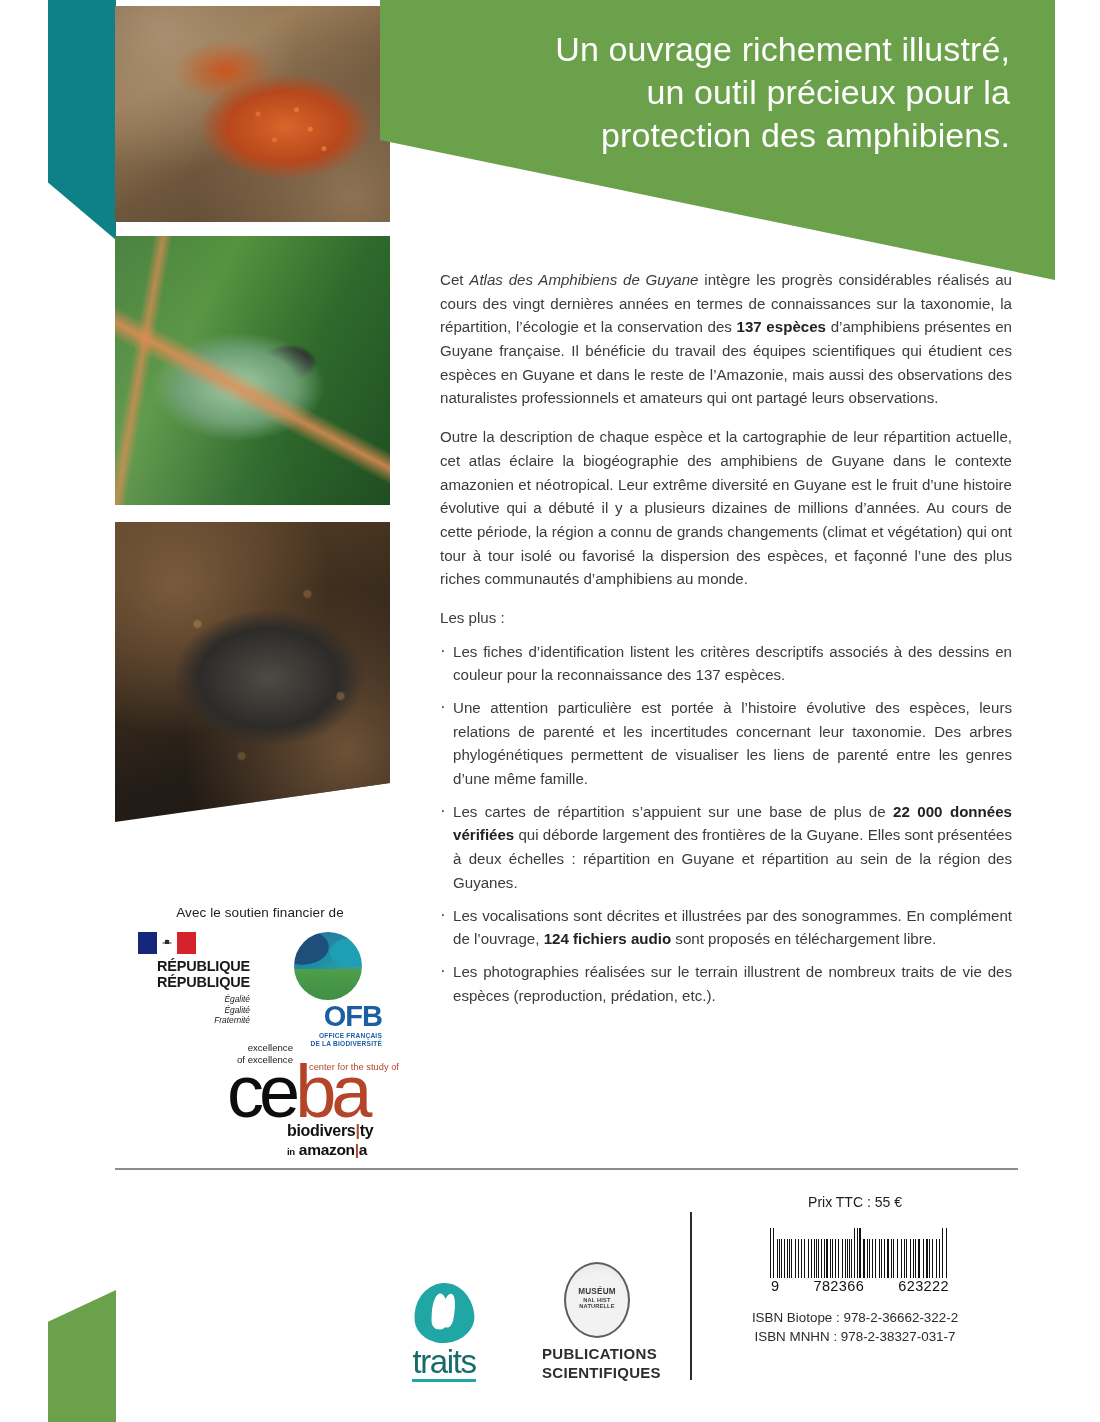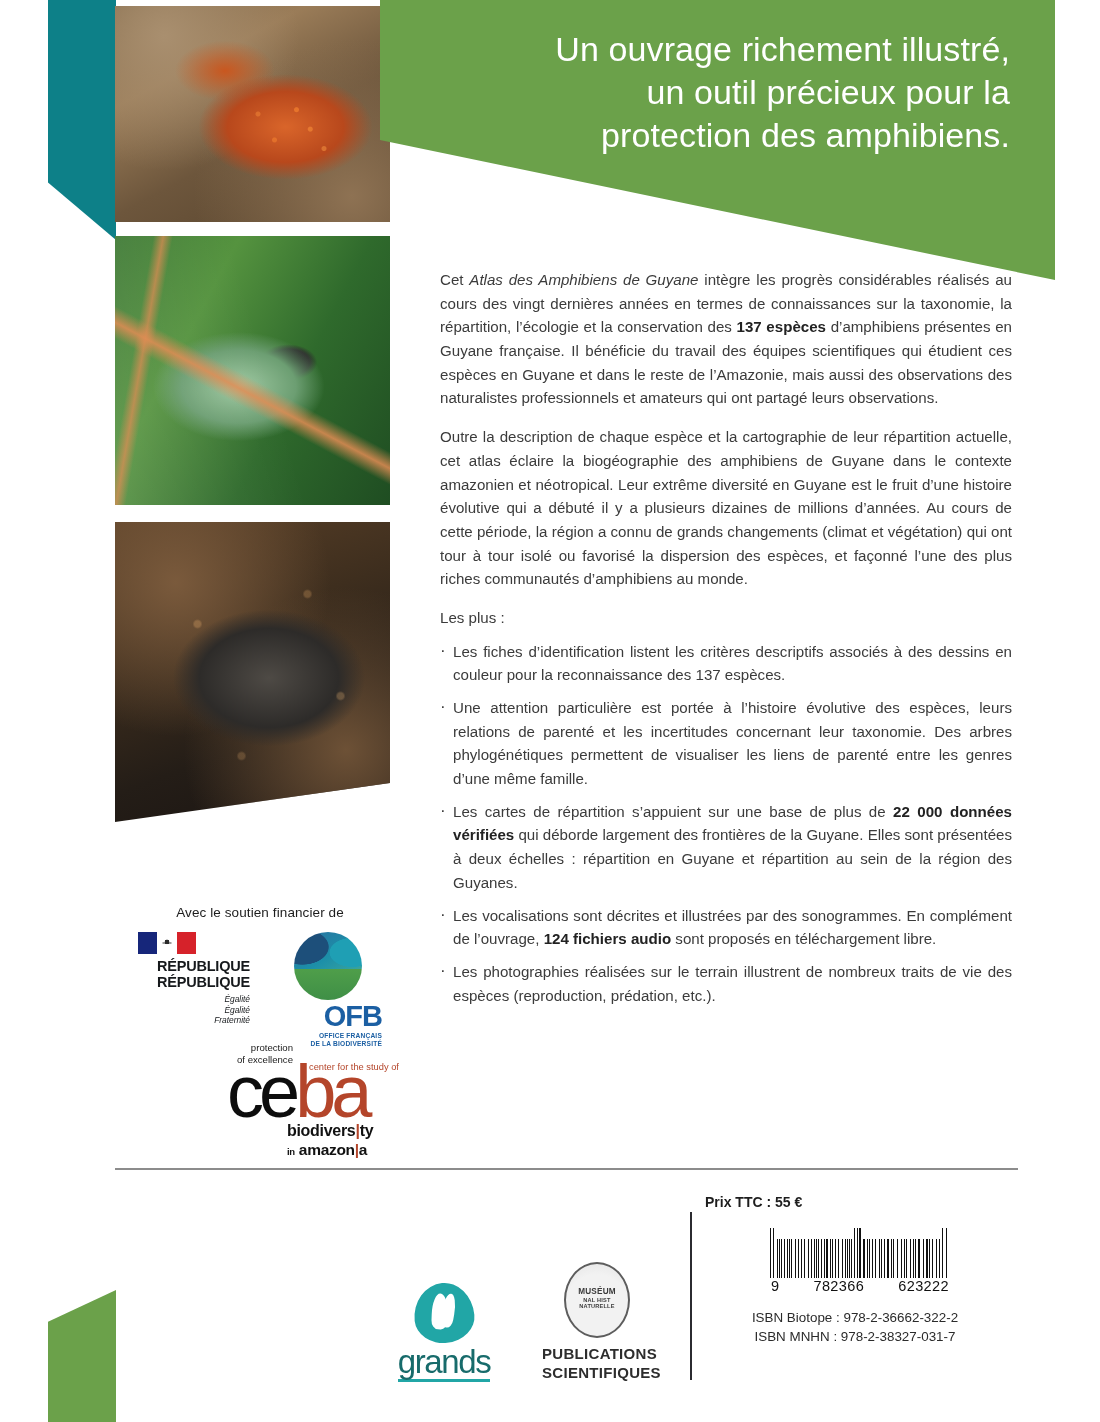--- a/index.html
+++ b/index.html
@@ -177,22 +177,22 @@
   .mnhn{width:110px;text-align:center;}
   .mnhn-seal{width:62px;height:72px;margin:0 auto 6px;border-radius:50%;
     border:2px solid #5d5d5d;position:relative;
     background:radial-gradient(circle at 50% 58%, #f2f2f2 0 60%, #e2e2e2 100%);}
   .mnhn-seal span{position:absolute;left:0;right:0;top:34%;
     font-size:8.2px;font-weight:700;color:#3a3a3a;line-height:1.08;letter-spacing:.2px;}
   .mnhn-seal span i{display:block;font-style:normal;font-size:5.6px;font-weight:700;}
   .mnhn-cap{font-size:15px;font-weight:700;color:#2d2d2d;line-height:1.28;letter-spacing:.3px;}
 
   
-  .price{position:absolute;left:705px;top:1194px;width:300px;text-align:left;
-    font-size:14px;font-weight:700;color:#1d1d1d;}
+  .price{position:absolute;left:705px;top:1194px;width:300px;text-align:center;
+    font-size:14px;font-weight:400;color:#1d1d1d;}
   .barcode-wrap{position:absolute;left:770px;top:1228px;width:180px;}
   .barcode{display:flex;align-items:flex-end;height:62px;gap:0;}
   .barcode i{display:block;background:#111;height:100%;}
   .barcode i.s{height:82%;}
   .bc-digits{display:flex;justify-content:space-between;font-size:14.5px;color:#111;
     margin-top:-12px;letter-spacing:.4px;background:#fff;position:relative;}
   .bc-digits span{background:#fff;padding:0 1px;}
   .isbn{position:absolute;left:705px;top:1308px;width:300px;text-align:center;
     font-size:13.4px;color:#2b2b2b;line-height:1.45;}
 </style>
@@ -265,36 +265,36 @@
           <div>OFFICE FRANÇAIS</div>
           <div>DE LA BIODIVERSITÉ</div>
         </div>
       </div>
 
     </div>
   </div>
 
   <div class="ceba">
     <div class="ceba-lab">
-      <div>protection</div>
+      <div>excellence</div>
       <div>of excellence</div>
     </div>
     <div class="ceba-mark"><span class="ceba-ce">ce</span><span class="ceba-ba">ba</span></div>
     <div class="ceba-center">center for the study of</div>
     <div class="ceba-bio"><span>biodivers</span><span class="red">|</span><span>ty</span></div>
     <div class="ceba-amz"><span class="sm">in</span> <span>amazon</span><span class="red">|</span><span>a</span></div>
   </div>
 
   <div class="hr"></div>
   <div class="vr"></div>
 
   <div class="pub-row">
     <div class="biotope">
       <div class="biotope-leaf"></div>
-      <div class="biotope-word">grands</div>
+      <div class="biotope-word">traits</div>
     </div>
     <div class="mnhn">
       <div class="mnhn-seal">
         <span>
           <em style="font-style:normal">MUSÉUM</em>
           <i>NAL HIST</i>
           <i>NATURELLE</i>
         </span>
       </div>
       <div class="mnhn-cap">

